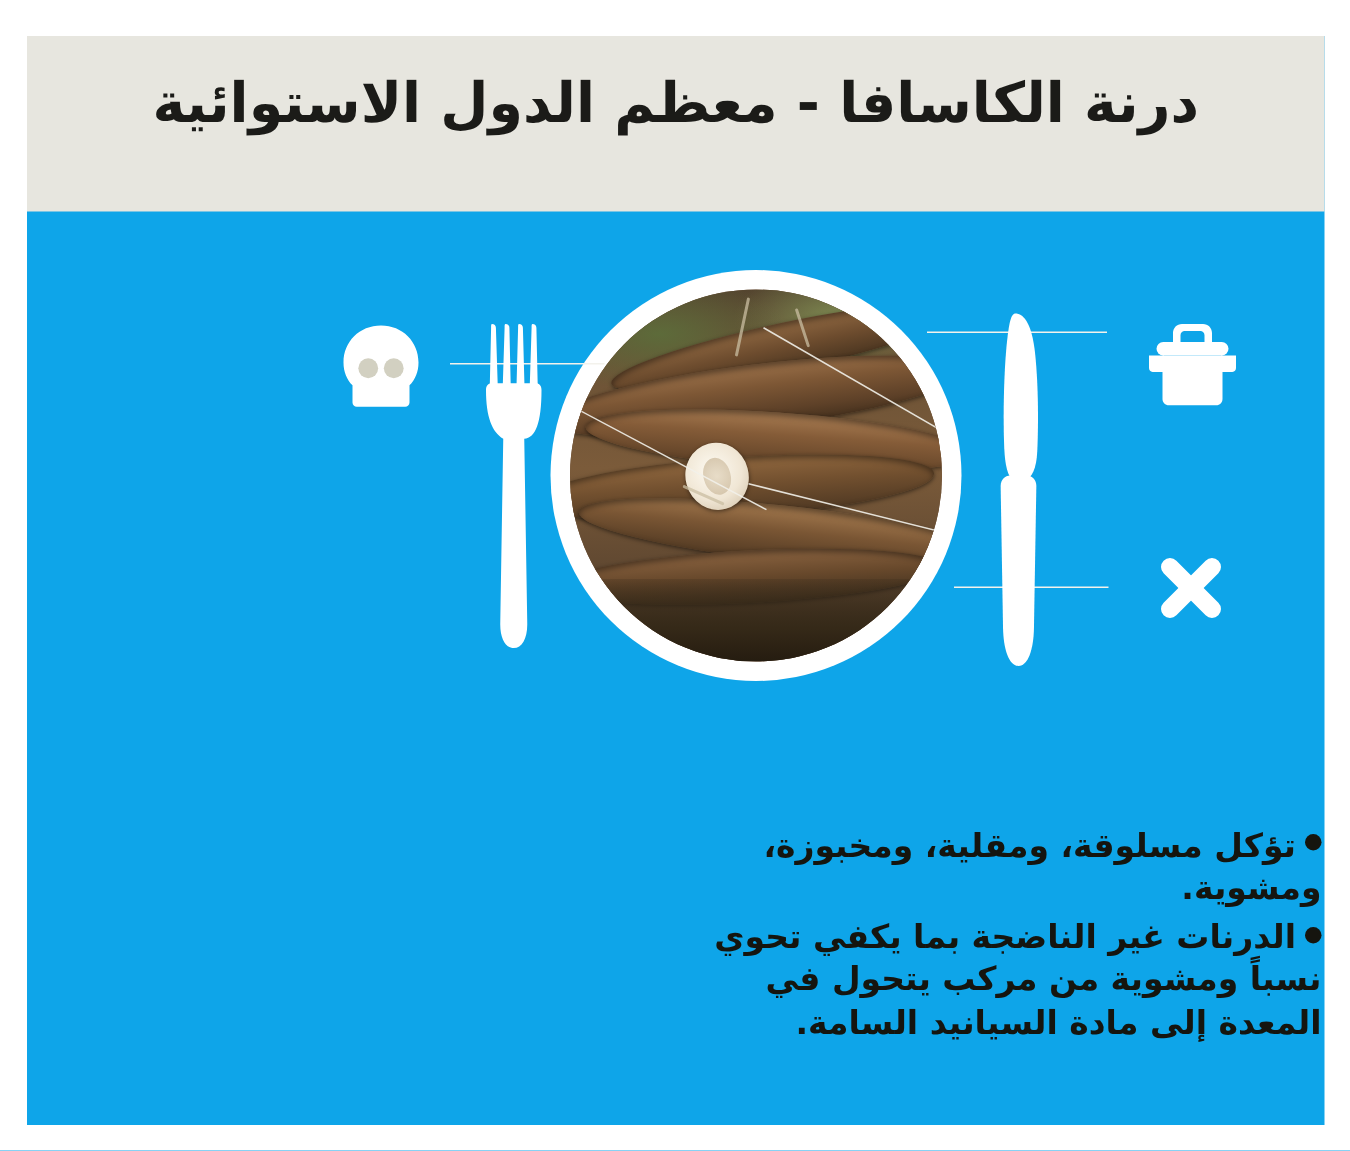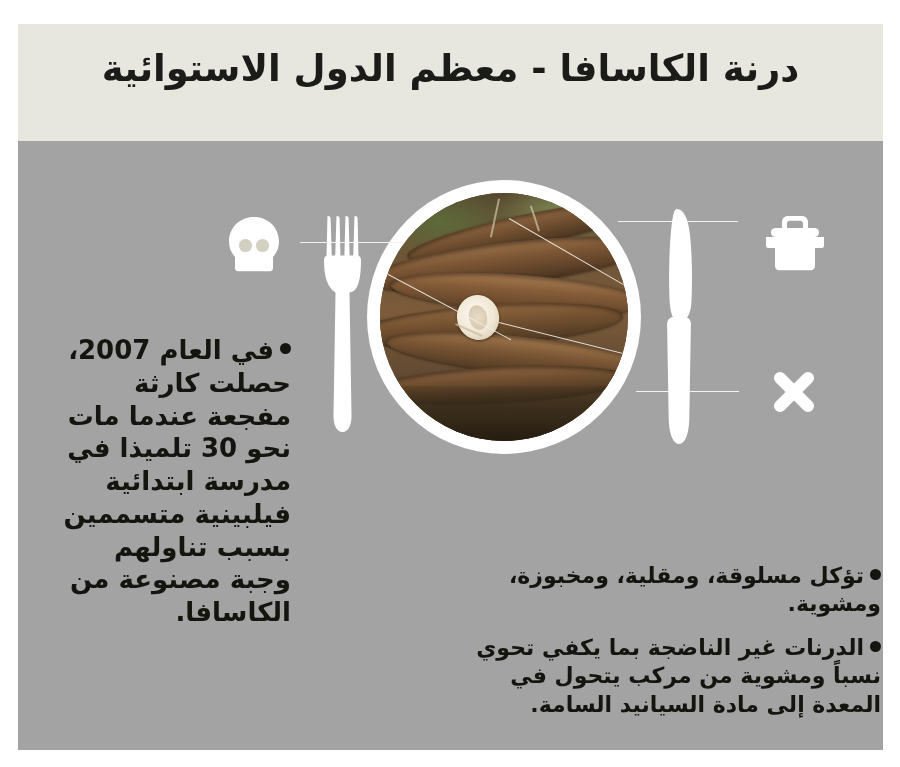--- a/index.html
+++ b/index.html
@@ -6,21 +6,21 @@
   body{
     width:900px;height:767px;
     background:#ffffff;
     font-family:"DejaVu Sans","Liberation Sans",sans-serif;
     overflow:hidden;
   }
   #infographic{
     position:absolute;
     left:18px;top:24px;
     width:865px;height:726px;
-    background:#a3a3a3;
+    background:#0ea5e9;
   }
   #header-band{
     position:absolute;left:0;top:0;
     width:865px;height:117px;
     background:#e7e6df;
   }
   #page-title{
     position:absolute;
     left:0;top:22px;width:865px;
     text-align:center;
@@ -133,21 +133,21 @@
     font-size:26px;
     line-height:1.26;
     letter-spacing:-0.3px;
   }
   #right-notes{
     left:420px;top:522px;width:443px;
     font-size:22px;
     line-height:1.28;
     letter-spacing:-0.2px;
   }
-  #right-notes p{margin:16px 0 2px 0;}
+  #right-notes p{margin:5px 0 2px 0;}
   .bullet-dot{
     display:inline-block;
     width:11px;height:11px;
     border-radius:50%;
     background:#15150f;
     vertical-align:middle;
     margin-left:6px;
     position:relative;top:-3px;
   }
 </style>
@@ -228,23 +228,20 @@
 
   <div class="icon" id="x-icon">
     <svg viewBox="0 0 46 46" width="46" height="46">
       <g stroke="#ffffff" stroke-width="12" stroke-linecap="round">
         <line x1="9" y1="9" x2="37" y2="37"></line>
         <line x1="37" y1="9" x2="9" y2="37"></line>
       </g>
     </svg>
   </div>
 
-  <div class="body-text" id="left-note">
-    <span class="bullet-dot"></span><span>في العام 2007، حصلت كارثة مفجعة عندما مات نحو 30 تلميذا في مدرسة ابتدائية فيلبينية متسممين بسبب تناولهم وجبة مصنوعة من الكاسافا.</span>
-  </div>
 
   <div class="body-text" id="right-notes">
     <p>
       <span class="bullet-dot"></span><span>تؤكل مسلوقة، ومقلية، ومخبوزة، ومشوية.</span>
     </p>
     <p>
       <span class="bullet-dot"></span><span>الدرنات غير الناضجة بما يكفي تحوي نسباً ومشوية من مركب يتحول في المعدة إلى مادة السيانيد السامة.</span>
     </p>
   </div>
 

